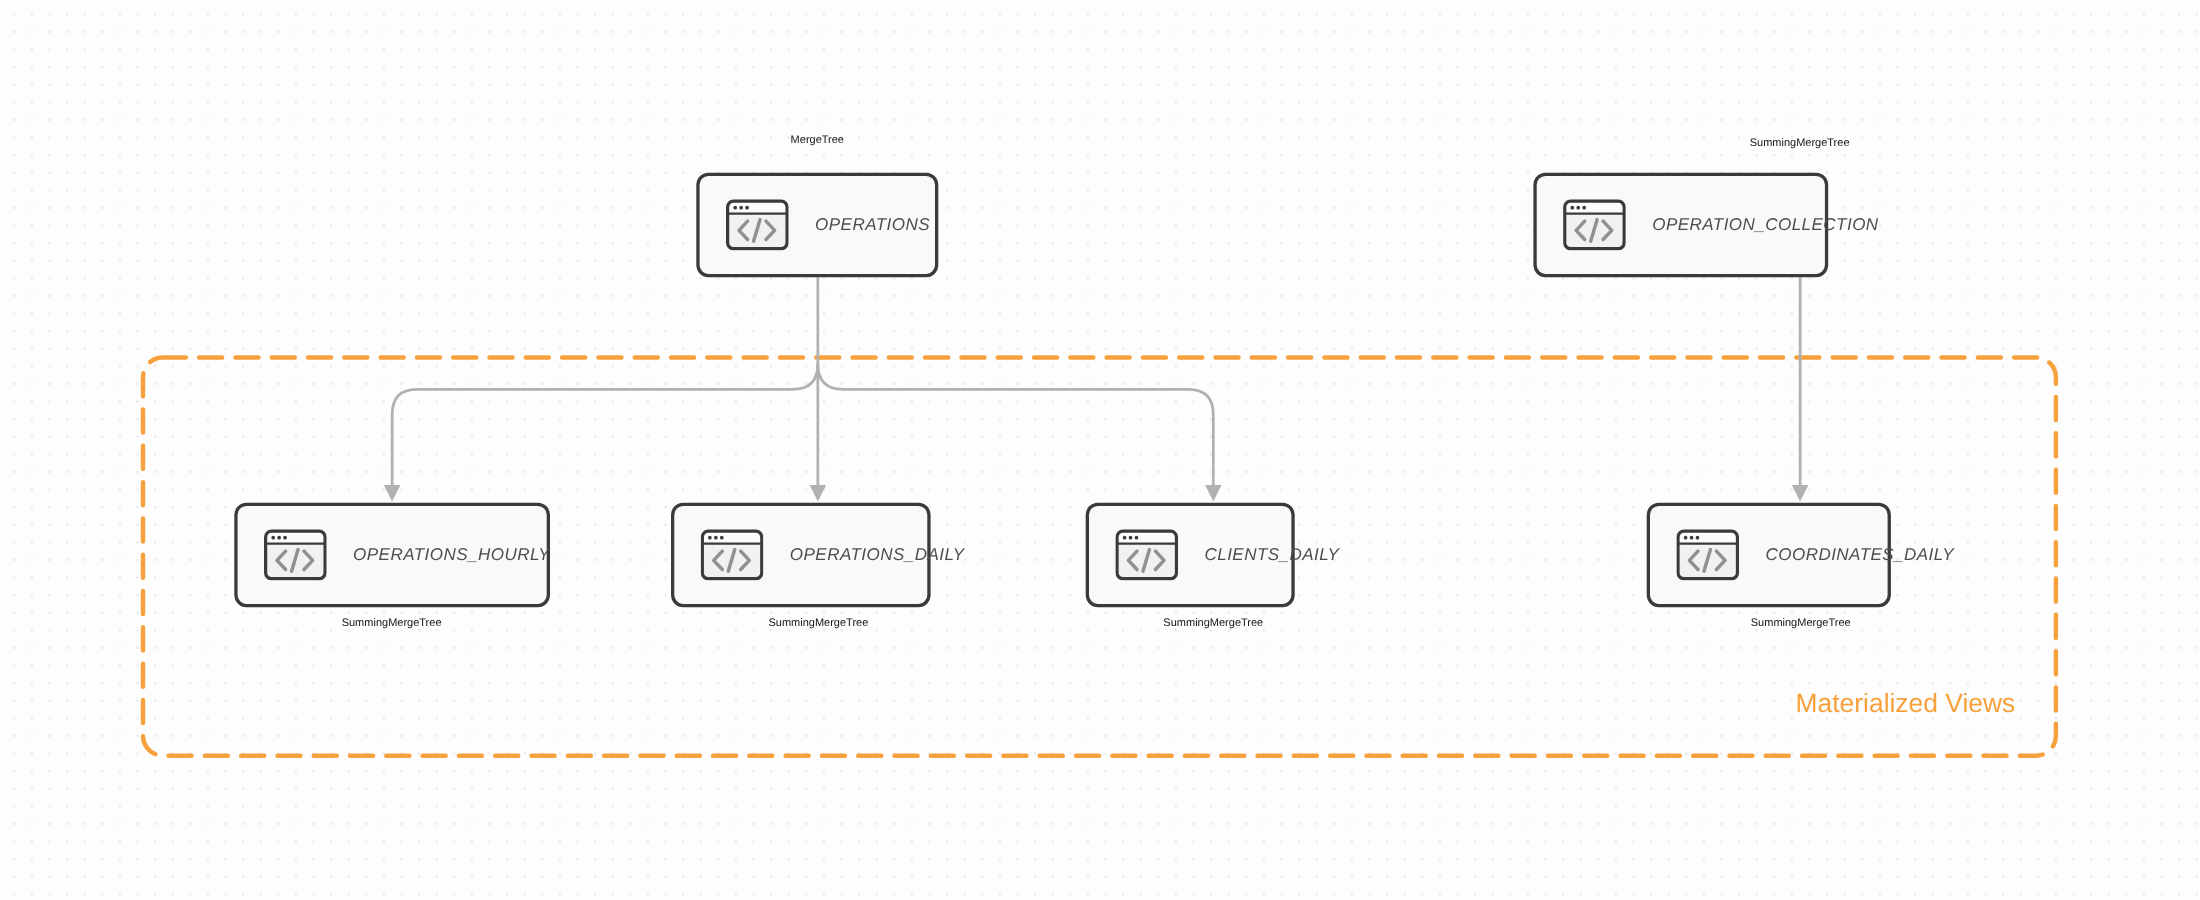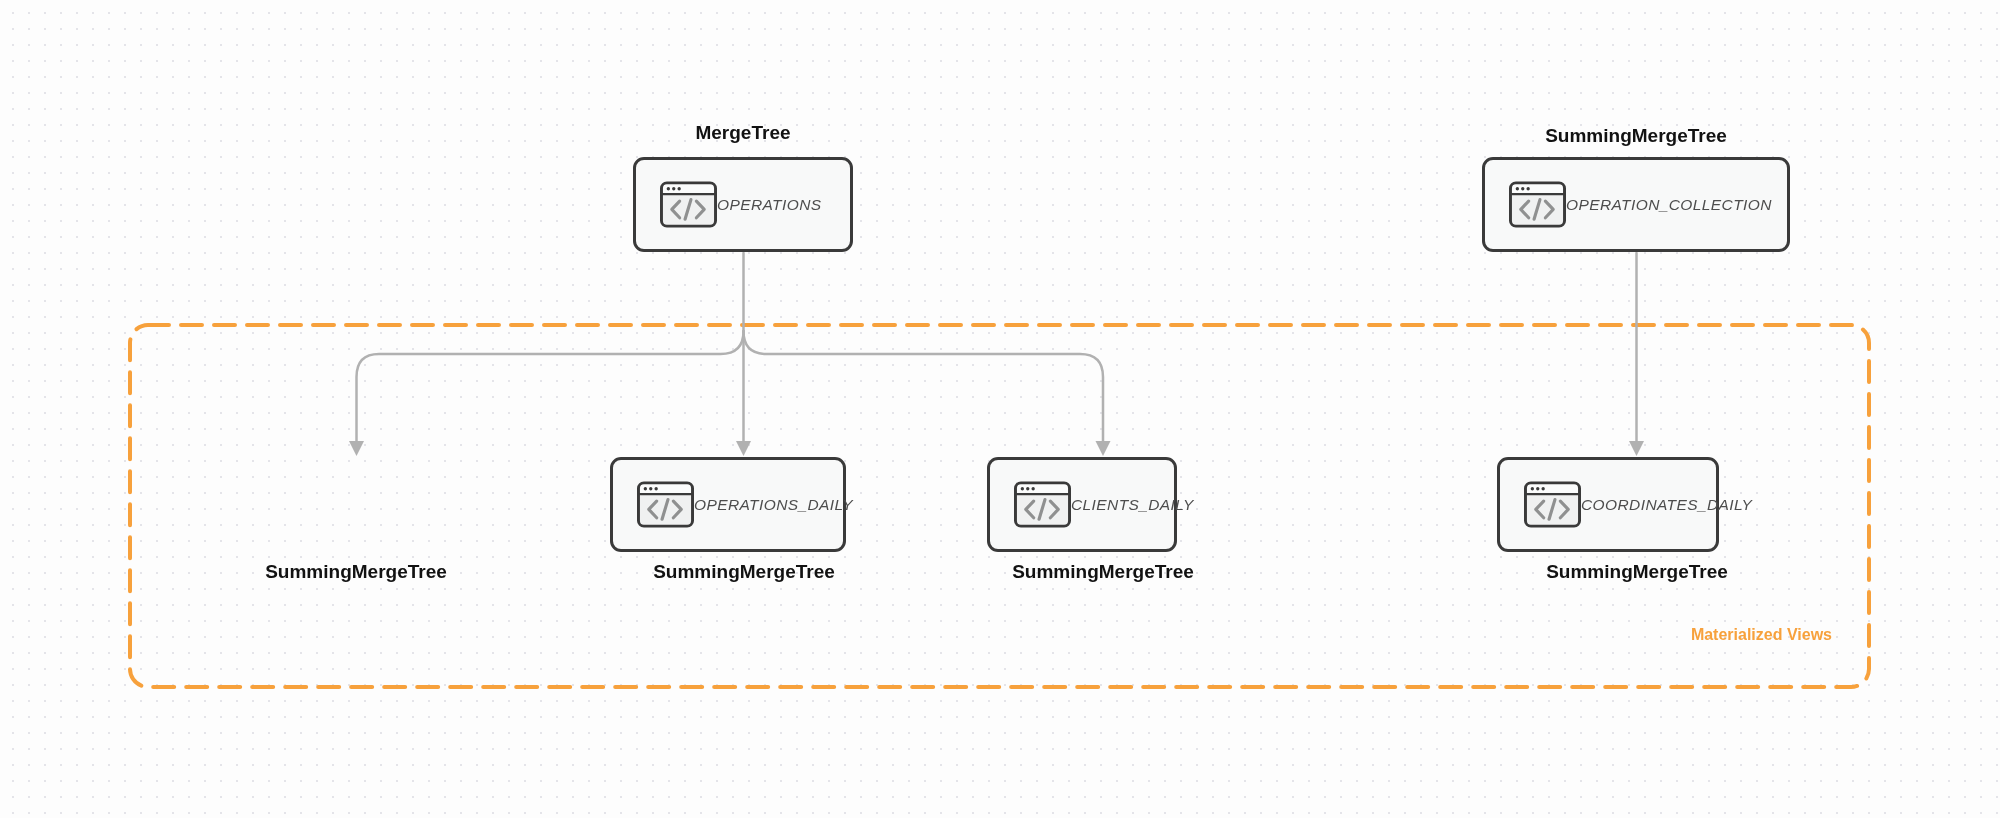--- a/index.html
+++ b/index.html
@@ -27,44 +27,45 @@
   .node {
     position: absolute;
     height: 95px;
     box-sizing: border-box;
     background: #f8f9f9;
     border: 3px solid #3a3a3a;
     border-radius: 11px;
     display: flex;
     align-items: center;
     padding-left: 24px;
+    gap: 24px;
   }
   .node-title {
     font-style: italic;
     font-weight: 500;
     font-size: 15.5px;
     letter-spacing: 0.4px;
     color: #4d4d4d;
     white-space: nowrap;
   }
   .engine-label {
     position: absolute;
     transform: translateX(-50%);
-    font-size: 19px;
-    font-weight: 700;
+    font-size: 10px;
+    font-weight: 400;
     color: #121212;
     white-space: nowrap;
     text-align: right;
   }
   .mv-label {
     position: absolute;
     right: 168px;
     top: 626px;
-    font-size: 16px;
-    font-weight: 700;
+    font-size: 24px;
+    font-weight: 400;
     color: #f7a13c;
     white-space: nowrap;
   }
   .win-icon { flex: 0 0 auto; }
 </style>
 </head>
 <body>
 
 <div class="canvas">
 
@@ -103,36 +104,51 @@
         <circle cx="19.5" cy="7.5" r="1.7" fill="#3a3a3a"></circle>
       <line x1="2" y1="13" x2="56" y2="13" stroke="#3a3a3a" stroke-width="2.2"></line>
       <rect x="1.5" y="1.5" width="55" height="44" rx="5.5" fill="none" stroke="#3a3a3a" stroke-width="3"></rect>
       <polyline points="20,20 12,28.5 20,37" fill="none" stroke="#8f9090" stroke-width="3.2" stroke-linecap="round" stroke-linejoin="round"></polyline>
       <polyline points="37,20 45,28.5 37,37" fill="none" stroke="#8f9090" stroke-width="3.2" stroke-linecap="round" stroke-linejoin="round"></polyline>
       <line x1="31.5" y1="18.5" x2="25.5" y2="38.5" stroke="#8f9090" stroke-width="3.2" stroke-linecap="round"></line>
     </svg>
     <span class="node-title">OPERATIONS</span>
   </div>
 
-  <div class="node" style="left:1482px;top:157px;width:308px">
+  <div class="node" style="left:1394px;top:157px;width:268px">
     <svg class="win-icon" width="57" height="47" viewBox="0 0 58 47">
       <rect x="2" y="2" width="54" height="43" rx="5" fill="#fbfcfc"></rect>
       <rect x="2.5" y="13" width="53" height="31.5" rx="4" fill="#f0f1f1"></rect>
       <circle cx="8.5" cy="7.5" r="1.7" fill="#3a3a3a"></circle>
         <circle cx="14" cy="7.5" r="1.7" fill="#3a3a3a"></circle>
         <circle cx="19.5" cy="7.5" r="1.7" fill="#3a3a3a"></circle>
       <line x1="2" y1="13" x2="56" y2="13" stroke="#3a3a3a" stroke-width="2.2"></line>
       <rect x="1.5" y="1.5" width="55" height="44" rx="5.5" fill="none" stroke="#3a3a3a" stroke-width="3"></rect>
       <polyline points="20,20 12,28.5 20,37" fill="none" stroke="#8f9090" stroke-width="3.2" stroke-linecap="round" stroke-linejoin="round"></polyline>
       <polyline points="37,20 45,28.5 37,37" fill="none" stroke="#8f9090" stroke-width="3.2" stroke-linecap="round" stroke-linejoin="round"></polyline>
       <line x1="31.5" y1="18.5" x2="25.5" y2="38.5" stroke="#8f9090" stroke-width="3.2" stroke-linecap="round"></line>
     </svg>
     <span class="node-title">OPERATION_COLLECTION</span>
   </div>
 
+  <div class="node" style="left:213px;top:457px;width:287px">
+    <svg class="win-icon" width="57" height="47" viewBox="0 0 58 47">
+      <rect x="2" y="2" width="54" height="43" rx="5" fill="#fbfcfc"></rect>
+      <rect x="2.5" y="13" width="53" height="31.5" rx="4" fill="#f0f1f1"></rect>
+      <circle cx="8.5" cy="7.5" r="1.7" fill="#3a3a3a"></circle>
+        <circle cx="14" cy="7.5" r="1.7" fill="#3a3a3a"></circle>
+        <circle cx="19.5" cy="7.5" r="1.7" fill="#3a3a3a"></circle>
+      <line x1="2" y1="13" x2="56" y2="13" stroke="#3a3a3a" stroke-width="2.2"></line>
+      <rect x="1.5" y="1.5" width="55" height="44" rx="5.5" fill="none" stroke="#3a3a3a" stroke-width="3"></rect>
+      <polyline points="20,20 12,28.5 20,37" fill="none" stroke="#8f9090" stroke-width="3.2" stroke-linecap="round" stroke-linejoin="round"></polyline>
+      <polyline points="37,20 45,28.5 37,37" fill="none" stroke="#8f9090" stroke-width="3.2" stroke-linecap="round" stroke-linejoin="round"></polyline>
+      <line x1="31.5" y1="18.5" x2="25.5" y2="38.5" stroke="#8f9090" stroke-width="3.2" stroke-linecap="round"></line>
+    </svg>
+    <span class="node-title">OPERATIONS_HOURLY</span>
+  </div>
 
   <div class="node" style="left:610px;top:457px;width:236px">
     <svg class="win-icon" width="57" height="47" viewBox="0 0 58 47">
       <rect x="2" y="2" width="54" height="43" rx="5" fill="#fbfcfc"></rect>
       <rect x="2.5" y="13" width="53" height="31.5" rx="4" fill="#f0f1f1"></rect>
       <circle cx="8.5" cy="7.5" r="1.7" fill="#3a3a3a"></circle>
         <circle cx="14" cy="7.5" r="1.7" fill="#3a3a3a"></circle>
         <circle cx="19.5" cy="7.5" r="1.7" fill="#3a3a3a"></circle>
       <line x1="2" y1="13" x2="56" y2="13" stroke="#3a3a3a" stroke-width="2.2"></line>
       <rect x="1.5" y="1.5" width="55" height="44" rx="5.5" fill="none" stroke="#3a3a3a" stroke-width="3"></rect>

